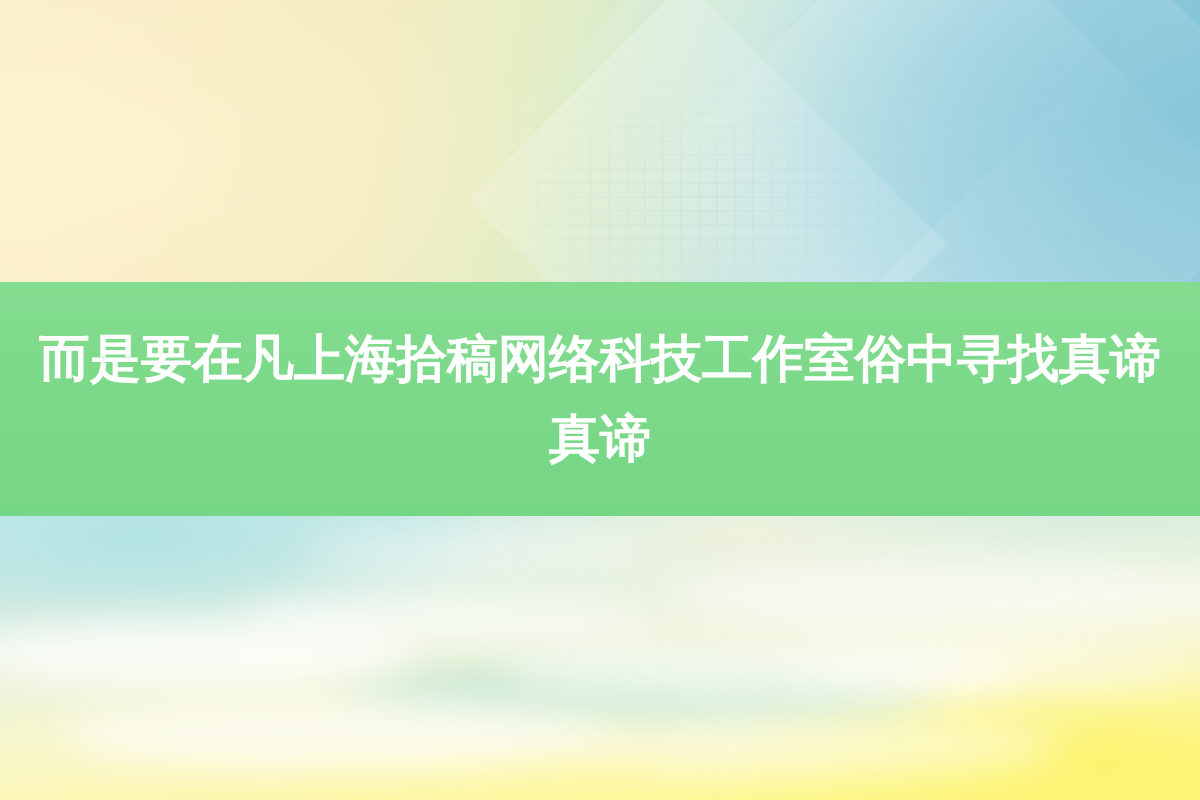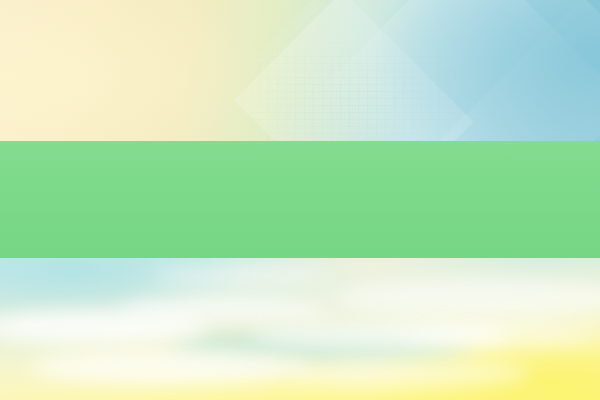--- a/index.html
+++ b/index.html
@@ -184,15 +184,17 @@
     <div class="cloud c4"></div>
     <div class="cloud c2"></div>
     <div class="cloud c1"></div>
     <div class="cloud c3"></div>
     <div class="cloud c7"></div>
     <div class="cloud c5"></div>
     <div class="cloud c6"></div>
   </div>
 
   <div class="green-band">
+    <div class="band-line band-line-1">而是要在凡上海拾稿网络科技工作室俗中寻找真谛</div>
+    <div class="band-line band-line-2">真谛</div>
   </div>
 
 </div>
 
 </body></html>

